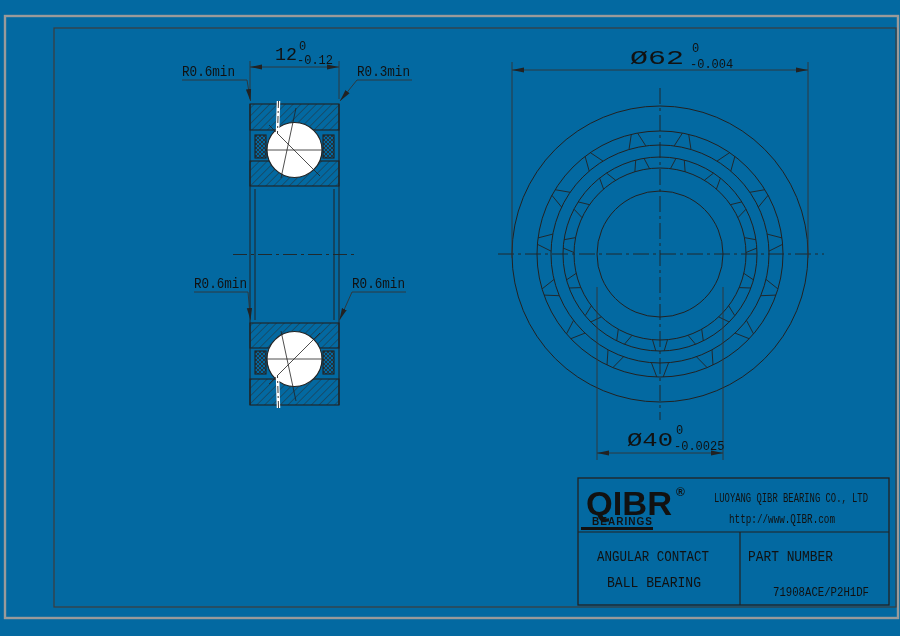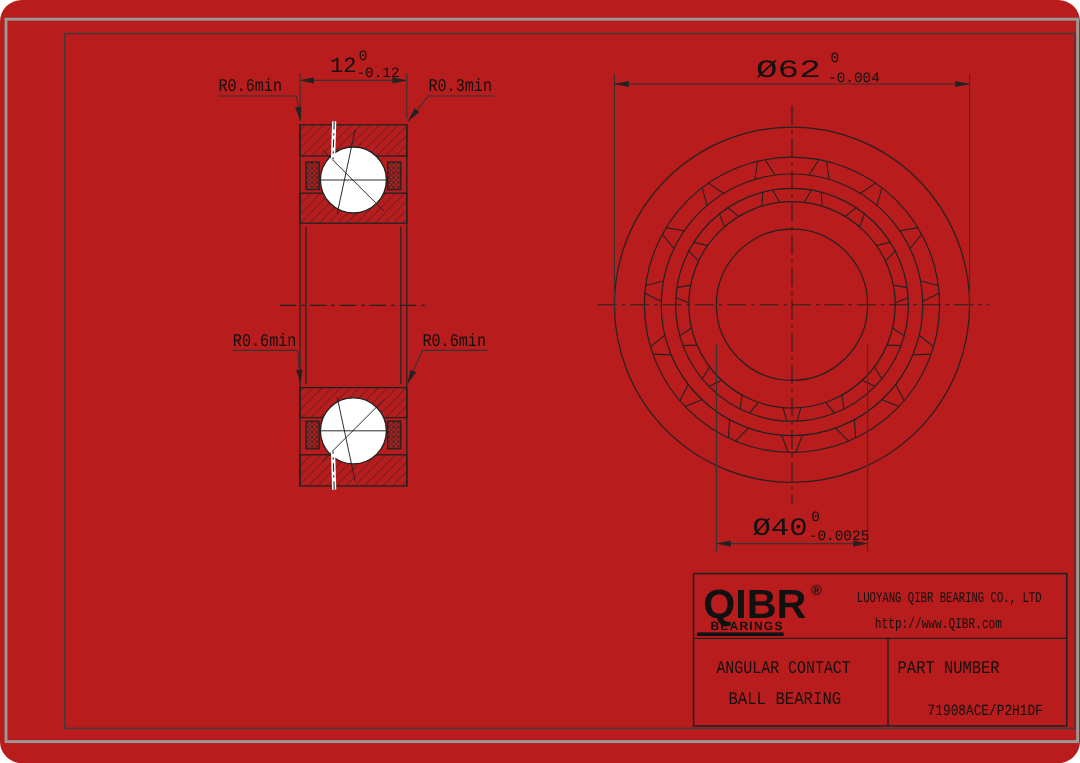--- a/index.html
+++ b/index.html
@@ -1,17 +1,17 @@
 <!DOCTYPE html>
 <html><head>
 <meta charset="utf-8">
 <style>
   html,body{margin:0;padding:0;background:#fff;}
-  .page{position:relative;width:900px;height:636px;background:#b91c1c;overflow:hidden;
-        font-family:"Liberation Mono",monospace;border-radius:18px;}
+  .page{position:relative;width:900px;height:636px;background:#0369a1;overflow:hidden;
+        font-family:"Liberation Mono",monospace;}
   svg{display:block}
   text{fill:#111;}
   .cad  {font-family:"Liberation Mono",monospace;}
   .logo {font-family:"Liberation Sans",sans-serif;font-weight:bold;}
 </style>
 </head>
 <body>
 
 <div class="page">
 <svg width="900" height="636" viewBox="0 0 900 636">

